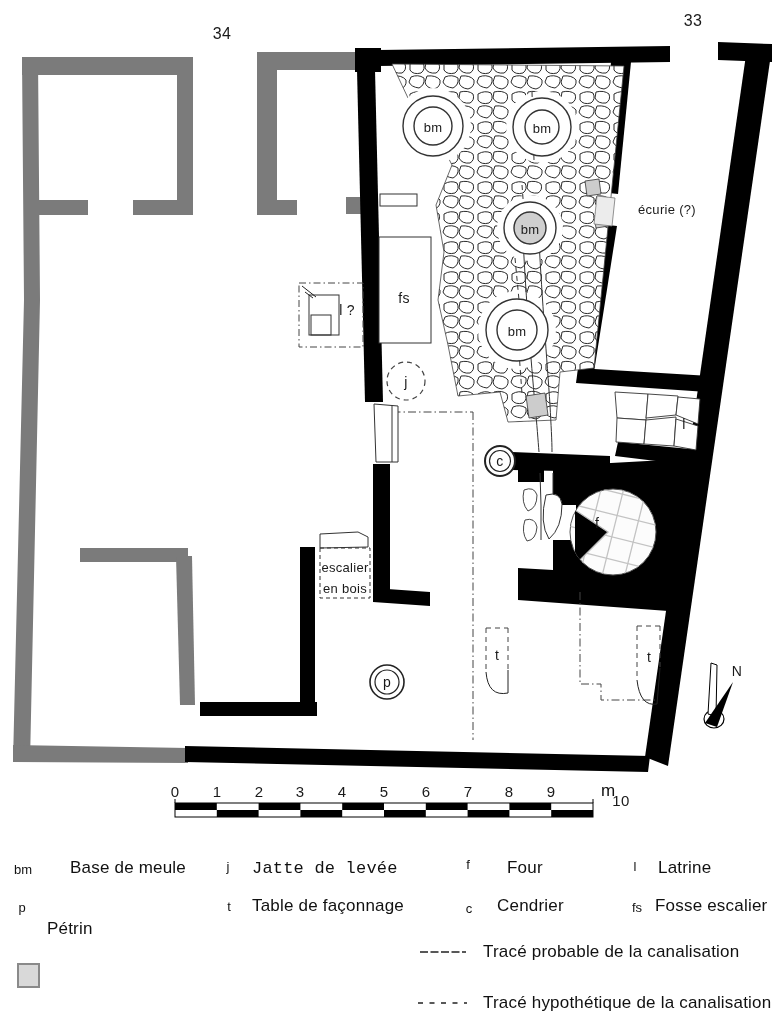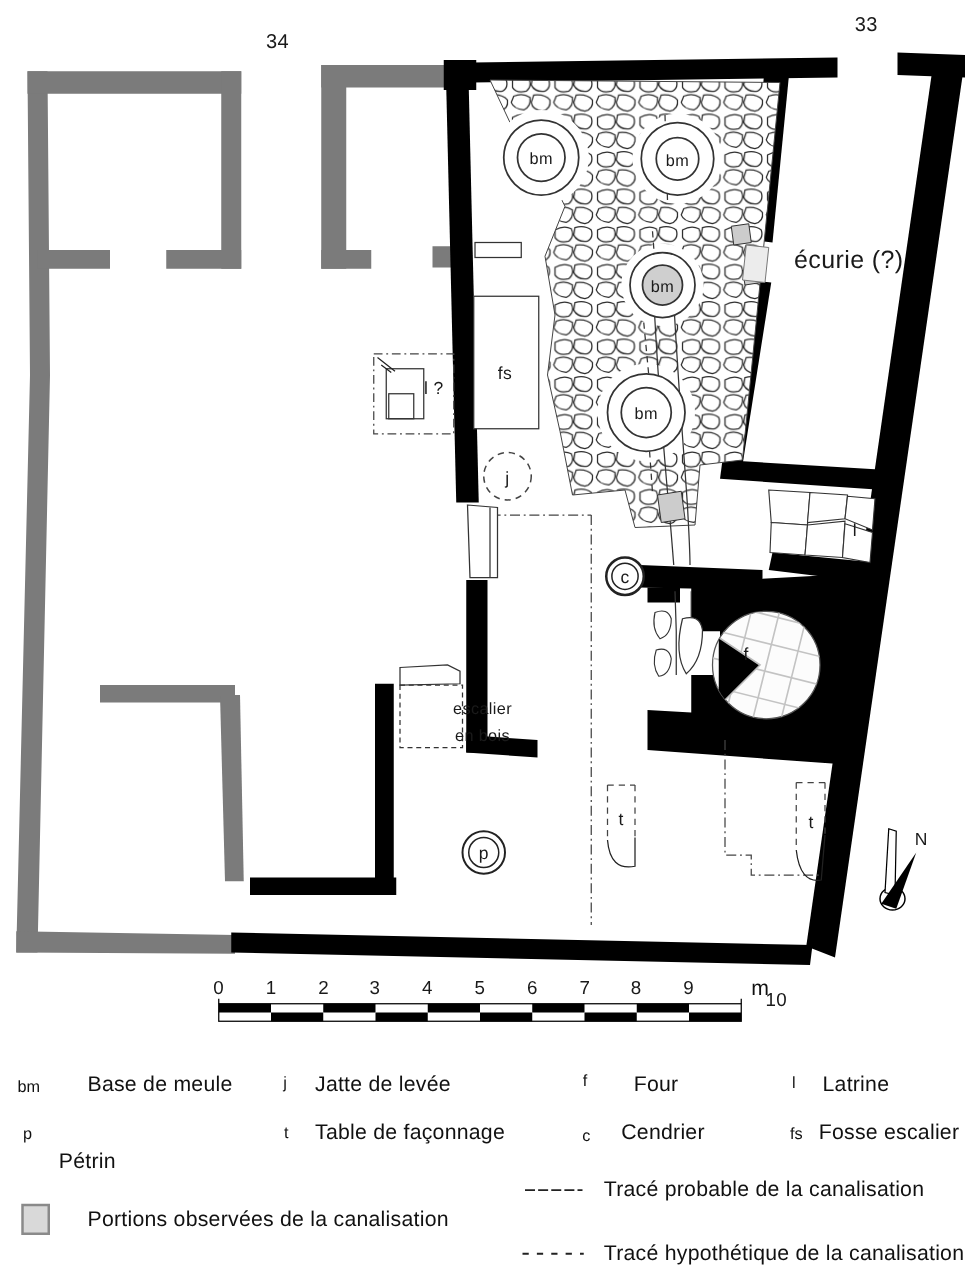--- a/index.html
+++ b/index.html
@@ -4,22 +4,22 @@
 <style>
   html,body{margin:0;padding:0;background:#ffffff;}
   #stage{position:relative;width:782px;height:1024px;background:#ffffff;overflow:hidden;
          font-family:"Liberation Sans",sans-serif;color:#111;}
   svg{position:absolute;left:0;top:0;}
   .lbl{position:absolute;transform:translate(-50%,-50%);white-space:nowrap;color:#1a1a1a;
        font-family:"Liberation Sans",sans-serif;letter-spacing:.3px;}
   .mark{font-size:14px;}
   .mark-sm{font-size:13px;}
   .street{font-size:16px;}
-  .room{font-size:20px;margin-left:12px;}
-  .stairs{font-size:13px;margin-left:41px;}
+  .room{font-size:13px;}
+  .stairs{font-size:13px;}
   .north-lbl{font-size:14px;}
   .tick{font-size:15px;}
   .leg-sym{position:absolute;transform:translate(-50%,-50%);font-size:13px;}
   .leg-txt{position:absolute;transform:translate(0,-50%);font-size:17px;letter-spacing:.2px;}
 </style>
 </head>
 <body>
 
 <div id="stage">
 
@@ -246,32 +246,31 @@
 <span class="lbl tick" style="left:426px;top:791px;">6</span>
 <span class="lbl tick" style="left:468px;top:791px;">7</span>
 <span class="lbl tick" style="left:509px;top:791px;">8</span>
 <span class="lbl tick" style="left:551px;top:791px;">9</span>
 <span class="lbl tick" style="left:593px;top:800px;margin-left:28px;">10</span>
 <span class="leg-txt tick" style="left:601px;top:791px;">m</span>
 
 <span class="leg-sym" style="left:23px;top:869px;">bm</span>
 <span class="leg-txt" style="left:70px;top:868px;">Base de meule</span>
 <span class="leg-sym" style="left:228px;top:866px;">j</span>
-<span class="leg-txt" style="left:252px;top:868px;">Jatte de levée</span>
+<span class="leg-txt" style="left:252px;top:868px;font-family:Liberation Mono, monospace;">Jatte de levée</span>
 <span class="leg-sym" style="left:468px;top:864px;">f</span>
 <span class="leg-txt" style="left:507px;top:868px;">Four</span>
 <span class="leg-sym" style="left:635px;top:866px;">l</span>
 <span class="leg-txt" style="left:658px;top:868px;text-align:right;">Latrine</span>
 
 <span class="leg-sym" style="left:22px;top:907px;">p</span>
 <span class="leg-txt" style="left:47px;top:906px;margin-top:23px;">Pétrin</span>
 <span class="leg-sym" style="left:229px;top:906px;">t</span>
 <span class="leg-txt" style="left:252px;top:906px;">Table de façonnage</span>
 <span class="leg-sym" style="left:469px;top:908px;">c</span>
 <span class="leg-txt" style="left:497px;top:906px;">Cendrier</span>
 <span class="leg-sym" style="left:637px;top:907px;">fs</span>
 <span class="leg-txt" style="left:655px;top:906px;">Fosse escalier</span>
 
-<span class="leg-txt" style="left:70px;top:976px;">Portions observées de la canalisation</span>
 <span class="leg-txt" style="left:483px;top:952px;">Tracé probable de la canalisation</span>
 <span class="leg-txt" style="left:483px;top:1003px;">Tracé hypothétique de la canalisation</span>
 
 </div>
 
 </body></html>

